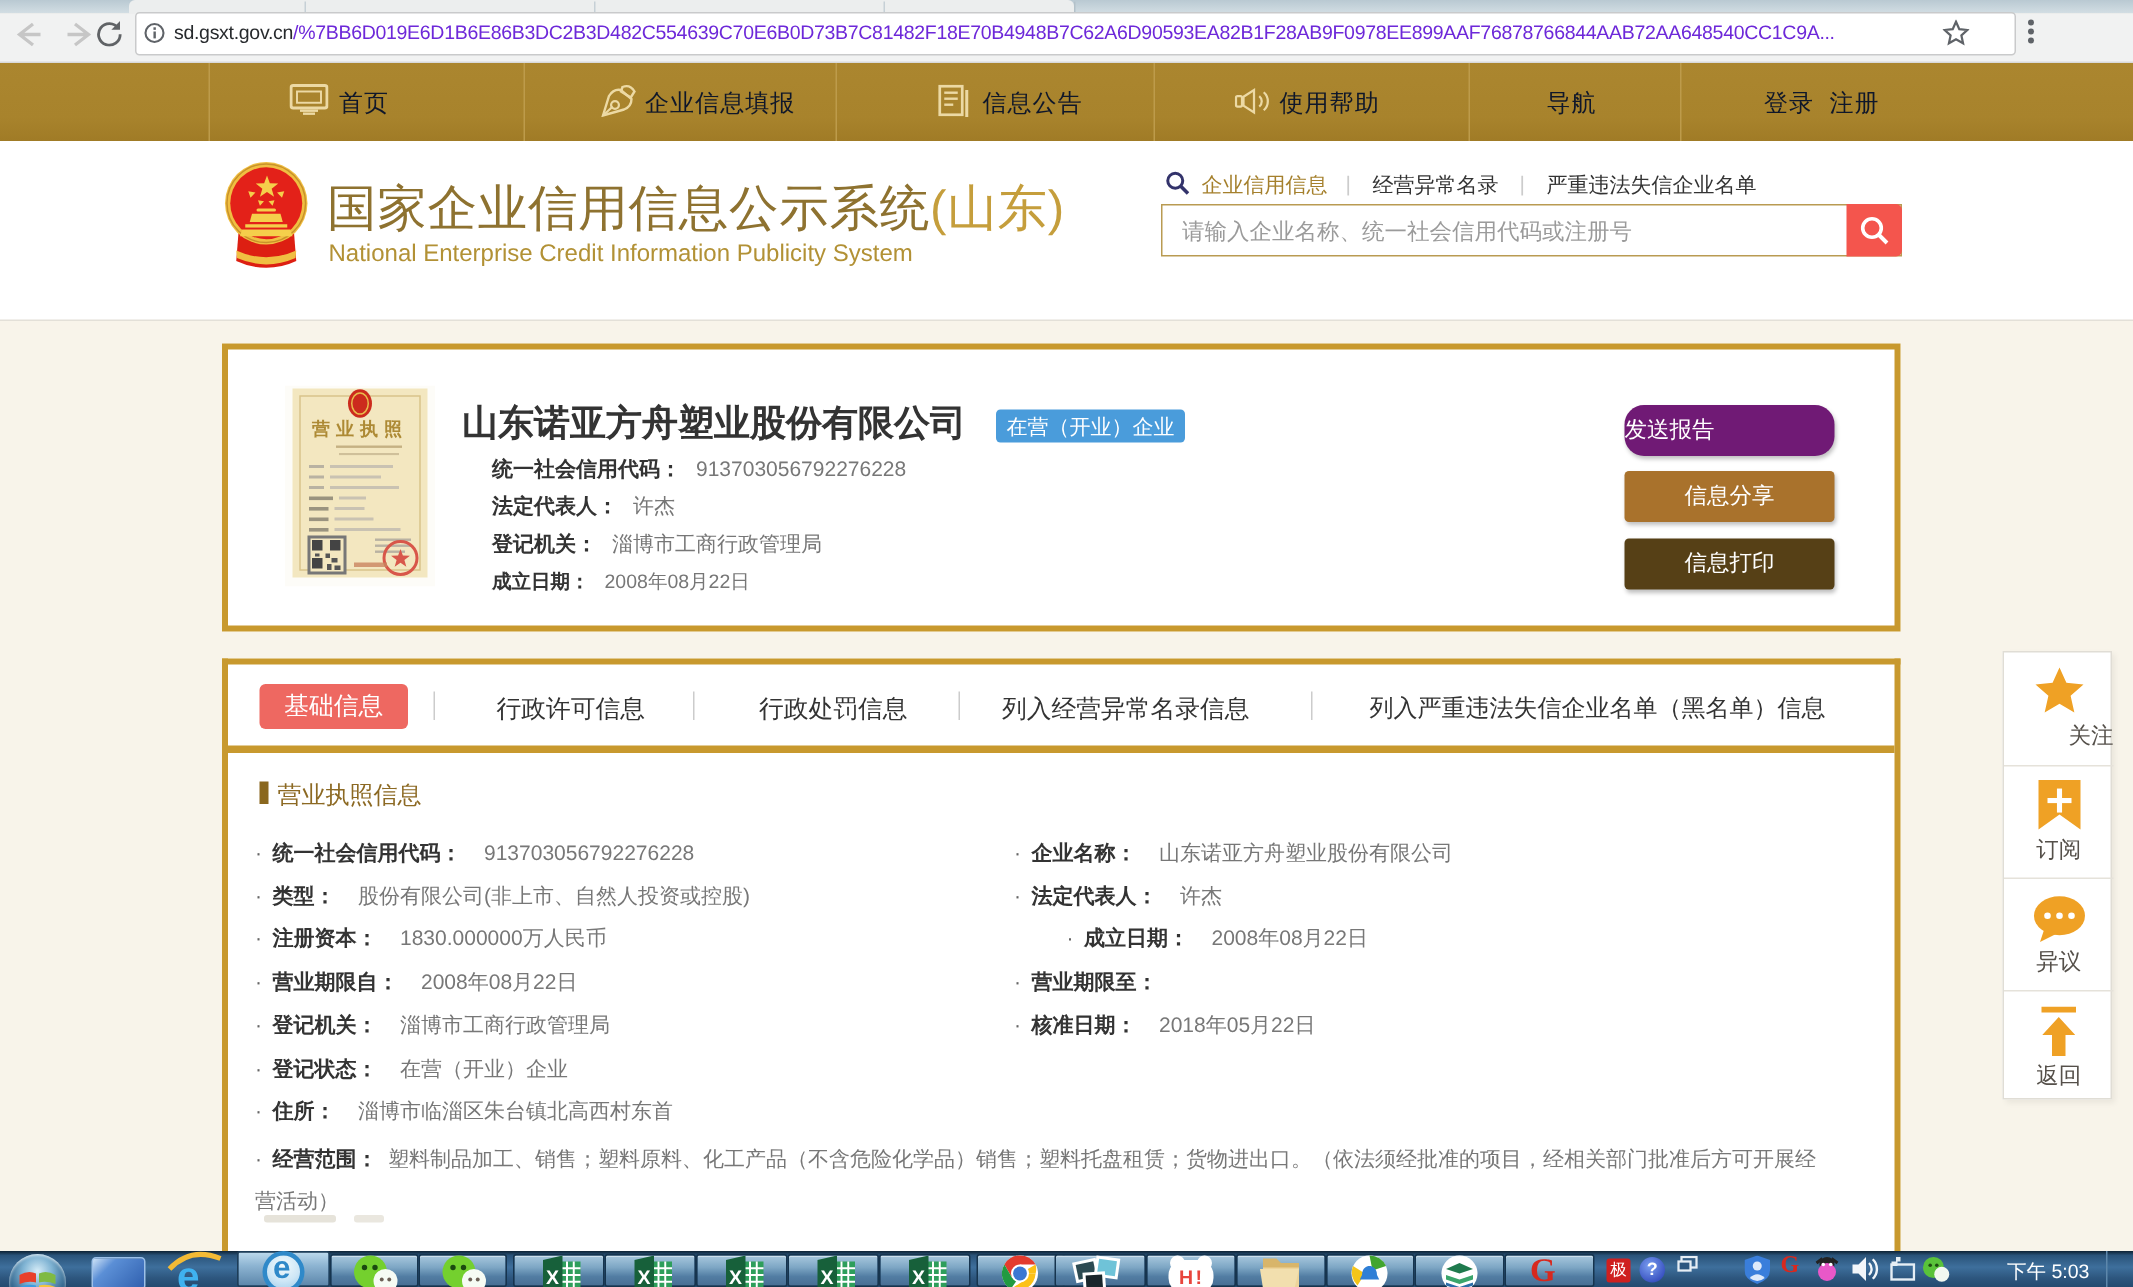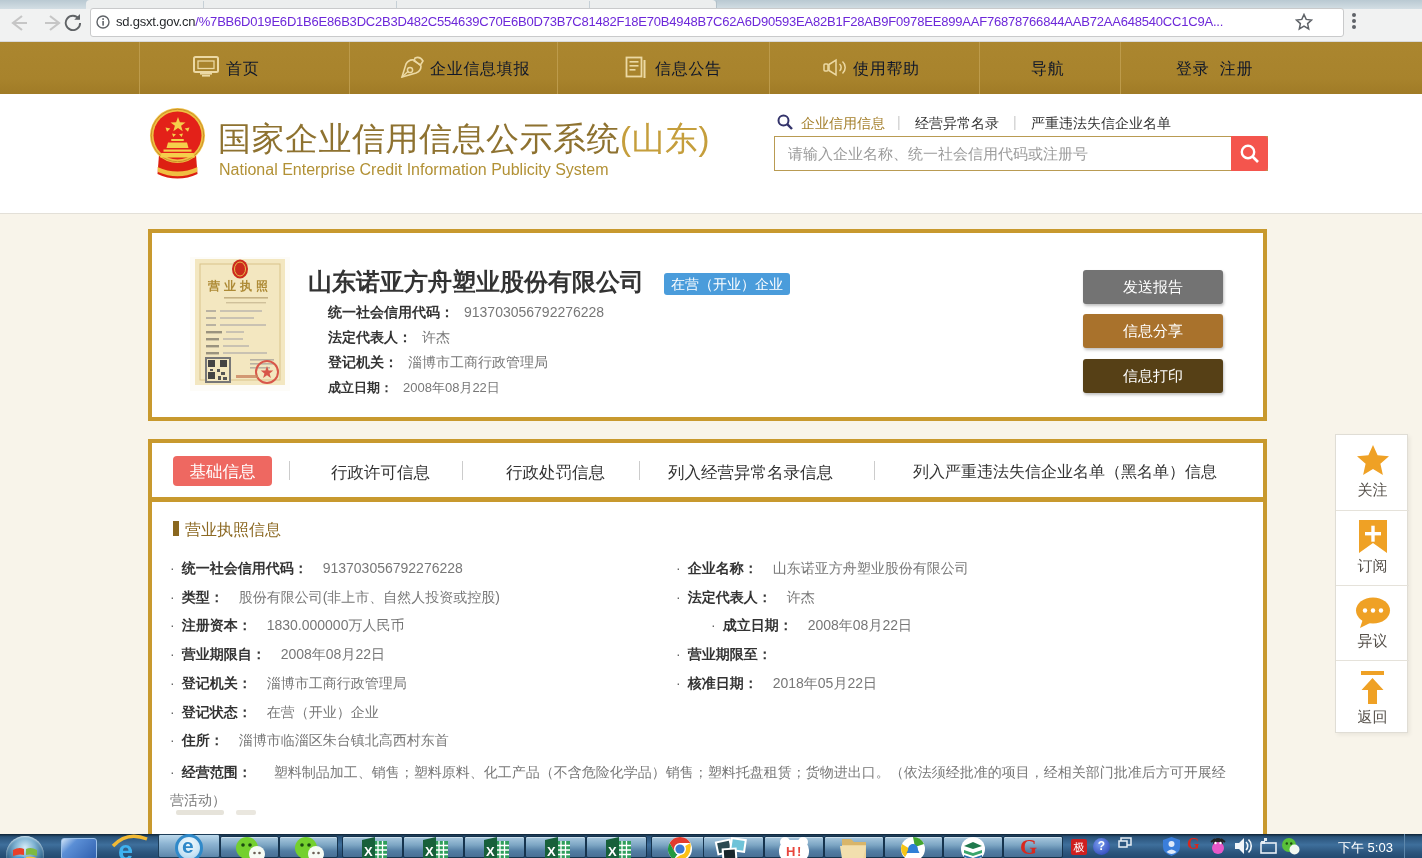--- a/index.html
+++ b/index.html
@@ -167,21 +167,21 @@
  <rect x="46" y="118" width="22" height="3" fill="#c9855f" opacity="0.8"></rect>
 </svg>
 
 <div class="abs" style="left:308px;top:266px;font-size:24px;font-weight:bold;color:#333;white-space:nowrap">山东诺亚方舟塑业股份有限公司</div>
 <div class="abs" style="left:664px;top:273px;height:22px;background:#4a9cdb;border-radius:3px;color:#fff;font-size:14px;line-height:22px;padding:0 7px">在营（开业）企业</div>
 <div class="abs fld" style="left:328px;top:304px;font-size:14px"><b>统一社会信用代码：</b><span style="margin-left:10px">913703056792276228</span></div>
 <div class="abs fld" style="left:328px;top:329px;font-size:14px"><b>法定代表人：</b><span style="margin-left:10px">许杰</span></div>
 <div class="abs fld" style="left:328px;top:354px;font-size:14px"><b>登记机关：</b><span style="margin-left:10px">淄博市工商行政管理局</span></div>
 <div class="abs fld" style="left:328px;top:379px;font-size:13px"><b>成立日期：</b><span style="margin-left:10px">2008年08月22日</span></div>
 
-<div class="abs" style="left:1083px;top:270px;width:140px;height:34px;background:#737373;border-radius:3px;color:#fff;font-size:15px;text-align:center;line-height:34px;box-shadow:1px 2px 3px rgba(0,0,0,0.25)">发送报告</div>
+<div class="abs" style="left:1083px;top:270px;width:140px;height:34px;background:#701a75;border-radius:13px;color:#fff;font-size:15px;text-align:left;line-height:34px;box-shadow:1px 2px 3px rgba(0,0,0,0.25)">发送报告</div>
 <div class="abs" style="left:1083px;top:314px;width:140px;height:34px;background:#a9722c;border-radius:3px;color:#fff;font-size:15px;text-align:center;line-height:34px;box-shadow:1px 2px 3px rgba(0,0,0,0.25)">信息分享</div>
 <div class="abs" style="left:1083px;top:359px;width:140px;height:34px;background:#564016;border-radius:3px;color:#fff;font-size:15px;text-align:center;line-height:34px;box-shadow:1px 2px 3px rgba(0,0,0,0.25)">信息打印</div>
 
 <div class="abs" style="left:148px;top:439px;width:1119px;height:425px;background:#fff;border:4px solid #c8992e;border-bottom:none;box-sizing:border-box"></div>
 <div class="abs" style="left:152px;top:497px;width:1111px;height:5px;background:#c8992e"></div>
 
 <div class="abs" style="left:173px;top:456px;width:99px;height:30px;background:#ee6861;border-radius:4px;color:#fff;font-size:16.5px;text-align:center;line-height:30px">基础信息</div>
 <div class="abs" style="left:289px;top:461px;width:1px;height:19px;background:#ccc"></div>
 <div class="abs" style="left:331px;top:462px;font-size:16.5px;color:#333">行政许可信息</div>
 <div class="abs" style="left:462px;top:461px;width:1px;height:19px;background:#ccc"></div>
@@ -199,33 +199,33 @@
 <div class="abs fld" style="left:170px;top:589px;font-size:14px"><span style="color:#666">·</span><span style="margin-left:7px"></span><b>类型：</b><span style="margin-left:15px">股份有限公司(非上市、自然人投资或控股)</span></div>
 <div class="abs fld" style="left:676px;top:589px;font-size:14px"><span style="color:#666">·</span><span style="margin-left:7px"></span><b>法定代表人：</b><span style="margin-left:15px">许杰</span></div>
 <div class="abs fld" style="left:170px;top:617px;font-size:14px"><span style="color:#666">·</span><span style="margin-left:7px"></span><b>注册资本：</b><span style="margin-left:15px">1830.000000万人民币</span></div>
 <div class="abs fld" style="left:711px;top:617px;font-size:14px"><span style="color:#666">·</span><span style="margin-left:7px"></span><b>成立日期：</b><span style="margin-left:15px">2008年08月22日</span></div>
 <div class="abs fld" style="left:170px;top:646px;font-size:14px"><span style="color:#666">·</span><span style="margin-left:7px"></span><b>营业期限自：</b><span style="margin-left:15px">2008年08月22日</span></div>
 <div class="abs fld" style="left:676px;top:646px;font-size:14px"><span style="color:#666">·</span><span style="margin-left:7px"></span><b>营业期限至：</b></div>
 <div class="abs fld" style="left:170px;top:675px;font-size:14px"><span style="color:#666">·</span><span style="margin-left:7px"></span><b>登记机关：</b><span style="margin-left:15px">淄博市工商行政管理局</span></div>
 <div class="abs fld" style="left:676px;top:675px;font-size:14px"><span style="color:#666">·</span><span style="margin-left:7px"></span><b>核准日期：</b><span style="margin-left:15px">2018年05月22日</span></div>
 <div class="abs fld" style="left:170px;top:704px;font-size:14px"><span style="color:#666">·</span><span style="margin-left:7px"></span><b>登记状态：</b><span style="margin-left:15px">在营（开业）企业</span></div>
 <div class="abs fld" style="left:170px;top:732px;font-size:14px"><span style="color:#666">·</span><span style="margin-left:7px"></span><b>住所：</b><span style="margin-left:15px">淄博市临淄区朱台镇北高西村东首</span></div>
-<div class="abs fld" style="left:170px;top:764px;font-size:14px;white-space:nowrap"><span style="color:#666">·</span><span style="margin-left:7px"></span><b>经营范围：</b><span style="margin-left:22px">塑料制品加工、销售；塑料原料、化工产品（不含危险化学品）销售；塑料托盘租赁；货物进出口。（依法须经批准的项目，经相关部门批准后方可开展经</span></div>
+<div class="abs fld" style="left:170px;top:764px;font-size:14px;white-space:nowrap"><span style="color:#666">·</span><span style="margin-left:7px"></span><b>经营范围：</b><span style="margin-left:7px">塑料制品加工、销售；塑料原料、化工产品（不含危险化学品）销售；塑料托盘租赁；货物进出口。（依法须经批准的项目，经相关部门批准后方可开展经</span></div>
 <div class="abs fld" style="left:170px;top:792px;font-size:14px;white-space:nowrap">营活动）</div>
 <div class="abs" style="left:176px;top:810px;width:48px;height:5px;background:#e6e3da;border-radius:2px"></div>
 <div class="abs" style="left:236px;top:810px;width:20px;height:5px;background:#eae7df;border-radius:2px"></div>
 
 <div class="abs" style="left:1335px;top:434px;width:73px;height:299px;background:#fff;border:1px solid #e0ddd5;box-shadow:2px 2px 4px rgba(0,0,0,0.06);box-sizing:border-box">
  <div style="position:absolute;left:0;top:75px;width:73px;height:1px;background:#e5e2da"></div>
  <div style="position:absolute;left:0;top:150px;width:73px;height:1px;background:#e5e2da"></div>
  <div style="position:absolute;left:0;top:225px;width:73px;height:1px;background:#e5e2da"></div>
  <svg style="position:absolute;left:19px;top:9px" width="36" height="36" viewBox="0 0 36 36">
       <path d="M18 1 l4.6 10.2 11.4 1.1 -8.6 7.5 2.5 11.2 -9.9-5.9 -9.9 5.9 2.5-11.2 -8.6-7.5 11.4-1.1 z" fill="#efa125"></path>
     </svg>
- <div style="position:absolute;left:0;top:46px;width:73px;text-align:center;font-size:15px;color:#55504a">关注</div>
+ <div style="position:absolute;left:0;top:46px;width:73px;text-align:right;font-size:15px;color:#55504a">关注</div>
  <svg style="position:absolute;left:22px;top:85px" width="30" height="34" viewBox="0 0 30 34">
       <path d="M1 0 h28 v33 l-14 -10 -14 10 z" fill="#efa125"></path>
       <rect x="7" y="12" width="16" height="3.4" fill="#fff"></rect>
       <rect x="13.3" y="5.7" width="3.4" height="16" fill="#fff"></rect>
     </svg>
  <div style="position:absolute;left:0;top:122px;width:73px;text-align:center;font-size:15px;color:#55504a">订阅</div>
  <svg style="position:absolute;left:19px;top:162px" width="37" height="33" viewBox="0 0 37 33">
       <ellipse cx="18" cy="13.5" rx="17" ry="13" fill="#efa125"></ellipse>
       <path d="M8 22 l-3 9 l12 -6 z" fill="#efa125"></path>
       <circle cx="10" cy="13.5" r="2.2" fill="#fff"></circle>

